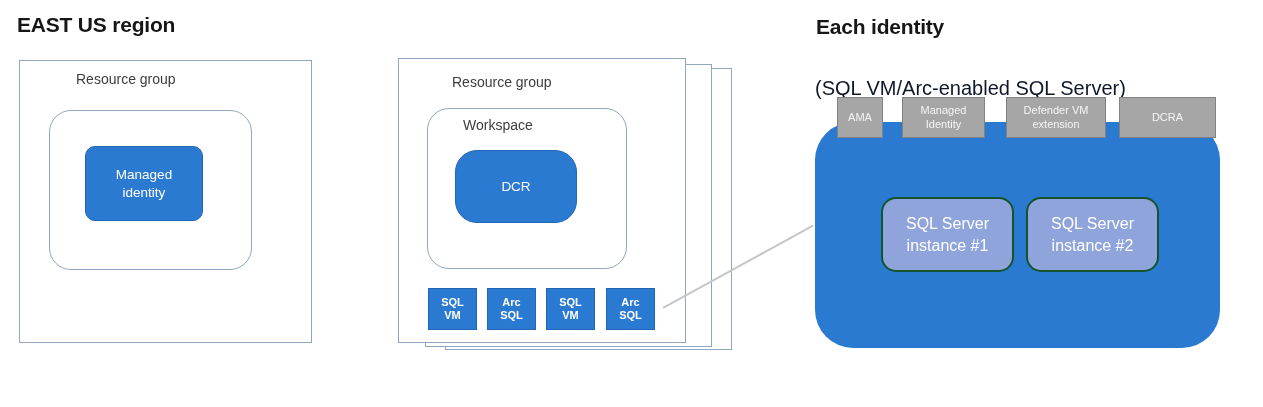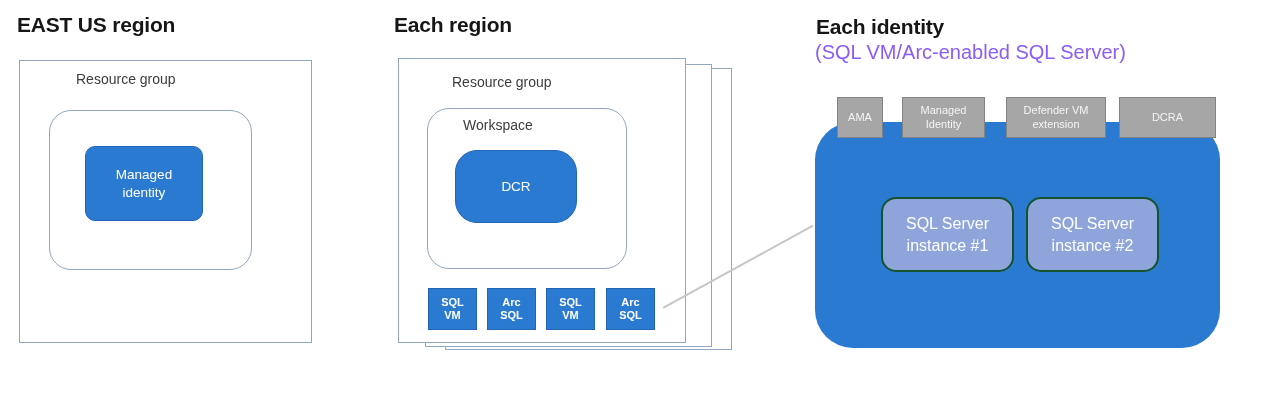--- a/index.html
+++ b/index.html
@@ -9,21 +9,21 @@
     background:#ffffff;
     font-family:"Liberation Sans","DejaVu Sans",sans-serif;
     overflow:hidden;
   }
   .abs{position:absolute;box-sizing:border-box;}
   .heading{
     font-size:21px;font-weight:bold;color:#161616;letter-spacing:-0.2px;
     white-space:nowrap;
   }
   .subheading{
-    font-size:20px;font-weight:normal;color:#8b5cf6;white-space:nowrap;
+    font-size:20px;font-weight:normal;color:#0f172a;white-space:nowrap;margin-top:36px;
   }
   .outline-box{
     background:#ffffff;
     border:1.5px solid #91a7c0;
   }
   .rounded-outline{
     background:#ffffff;
     border:1.5px solid #91a7c0;
     border-radius:22px;
   }
@@ -75,21 +75,20 @@
 
   <div class="abs outline-box" style="left:19px;top:60px;width:293px;height:283px;"></div>
 
   <div class="abs label" style="left:76px;top:71px;">Resource group</div>
 
   <div class="abs rounded-outline" style="left:49px;top:110px;width:203px;height:160px;"></div>
 
   <div class="abs blue-box md" style="left:85px;top:146px;width:118px;height:75px;">Managed
 identity</div>
 
-  <div class="abs heading" style="left:394px;top:13px;">Each region</div>
 
   <div class="abs outline-box" style="left:445px;top:68px;width:287px;height:282px;"></div>
   <div class="abs outline-box" style="left:425px;top:64px;width:287px;height:283px;"></div>
   <div class="abs outline-box" style="left:398px;top:58px;width:288px;height:285px;"></div>
 
   <div class="abs label" style="left:452px;top:74px;">Resource group</div>
 
   <div class="abs rounded-outline" style="left:427px;top:108px;width:200px;height:161px;"></div>
 
   <div class="abs label" style="left:463px;top:117px;">Workspace</div>

